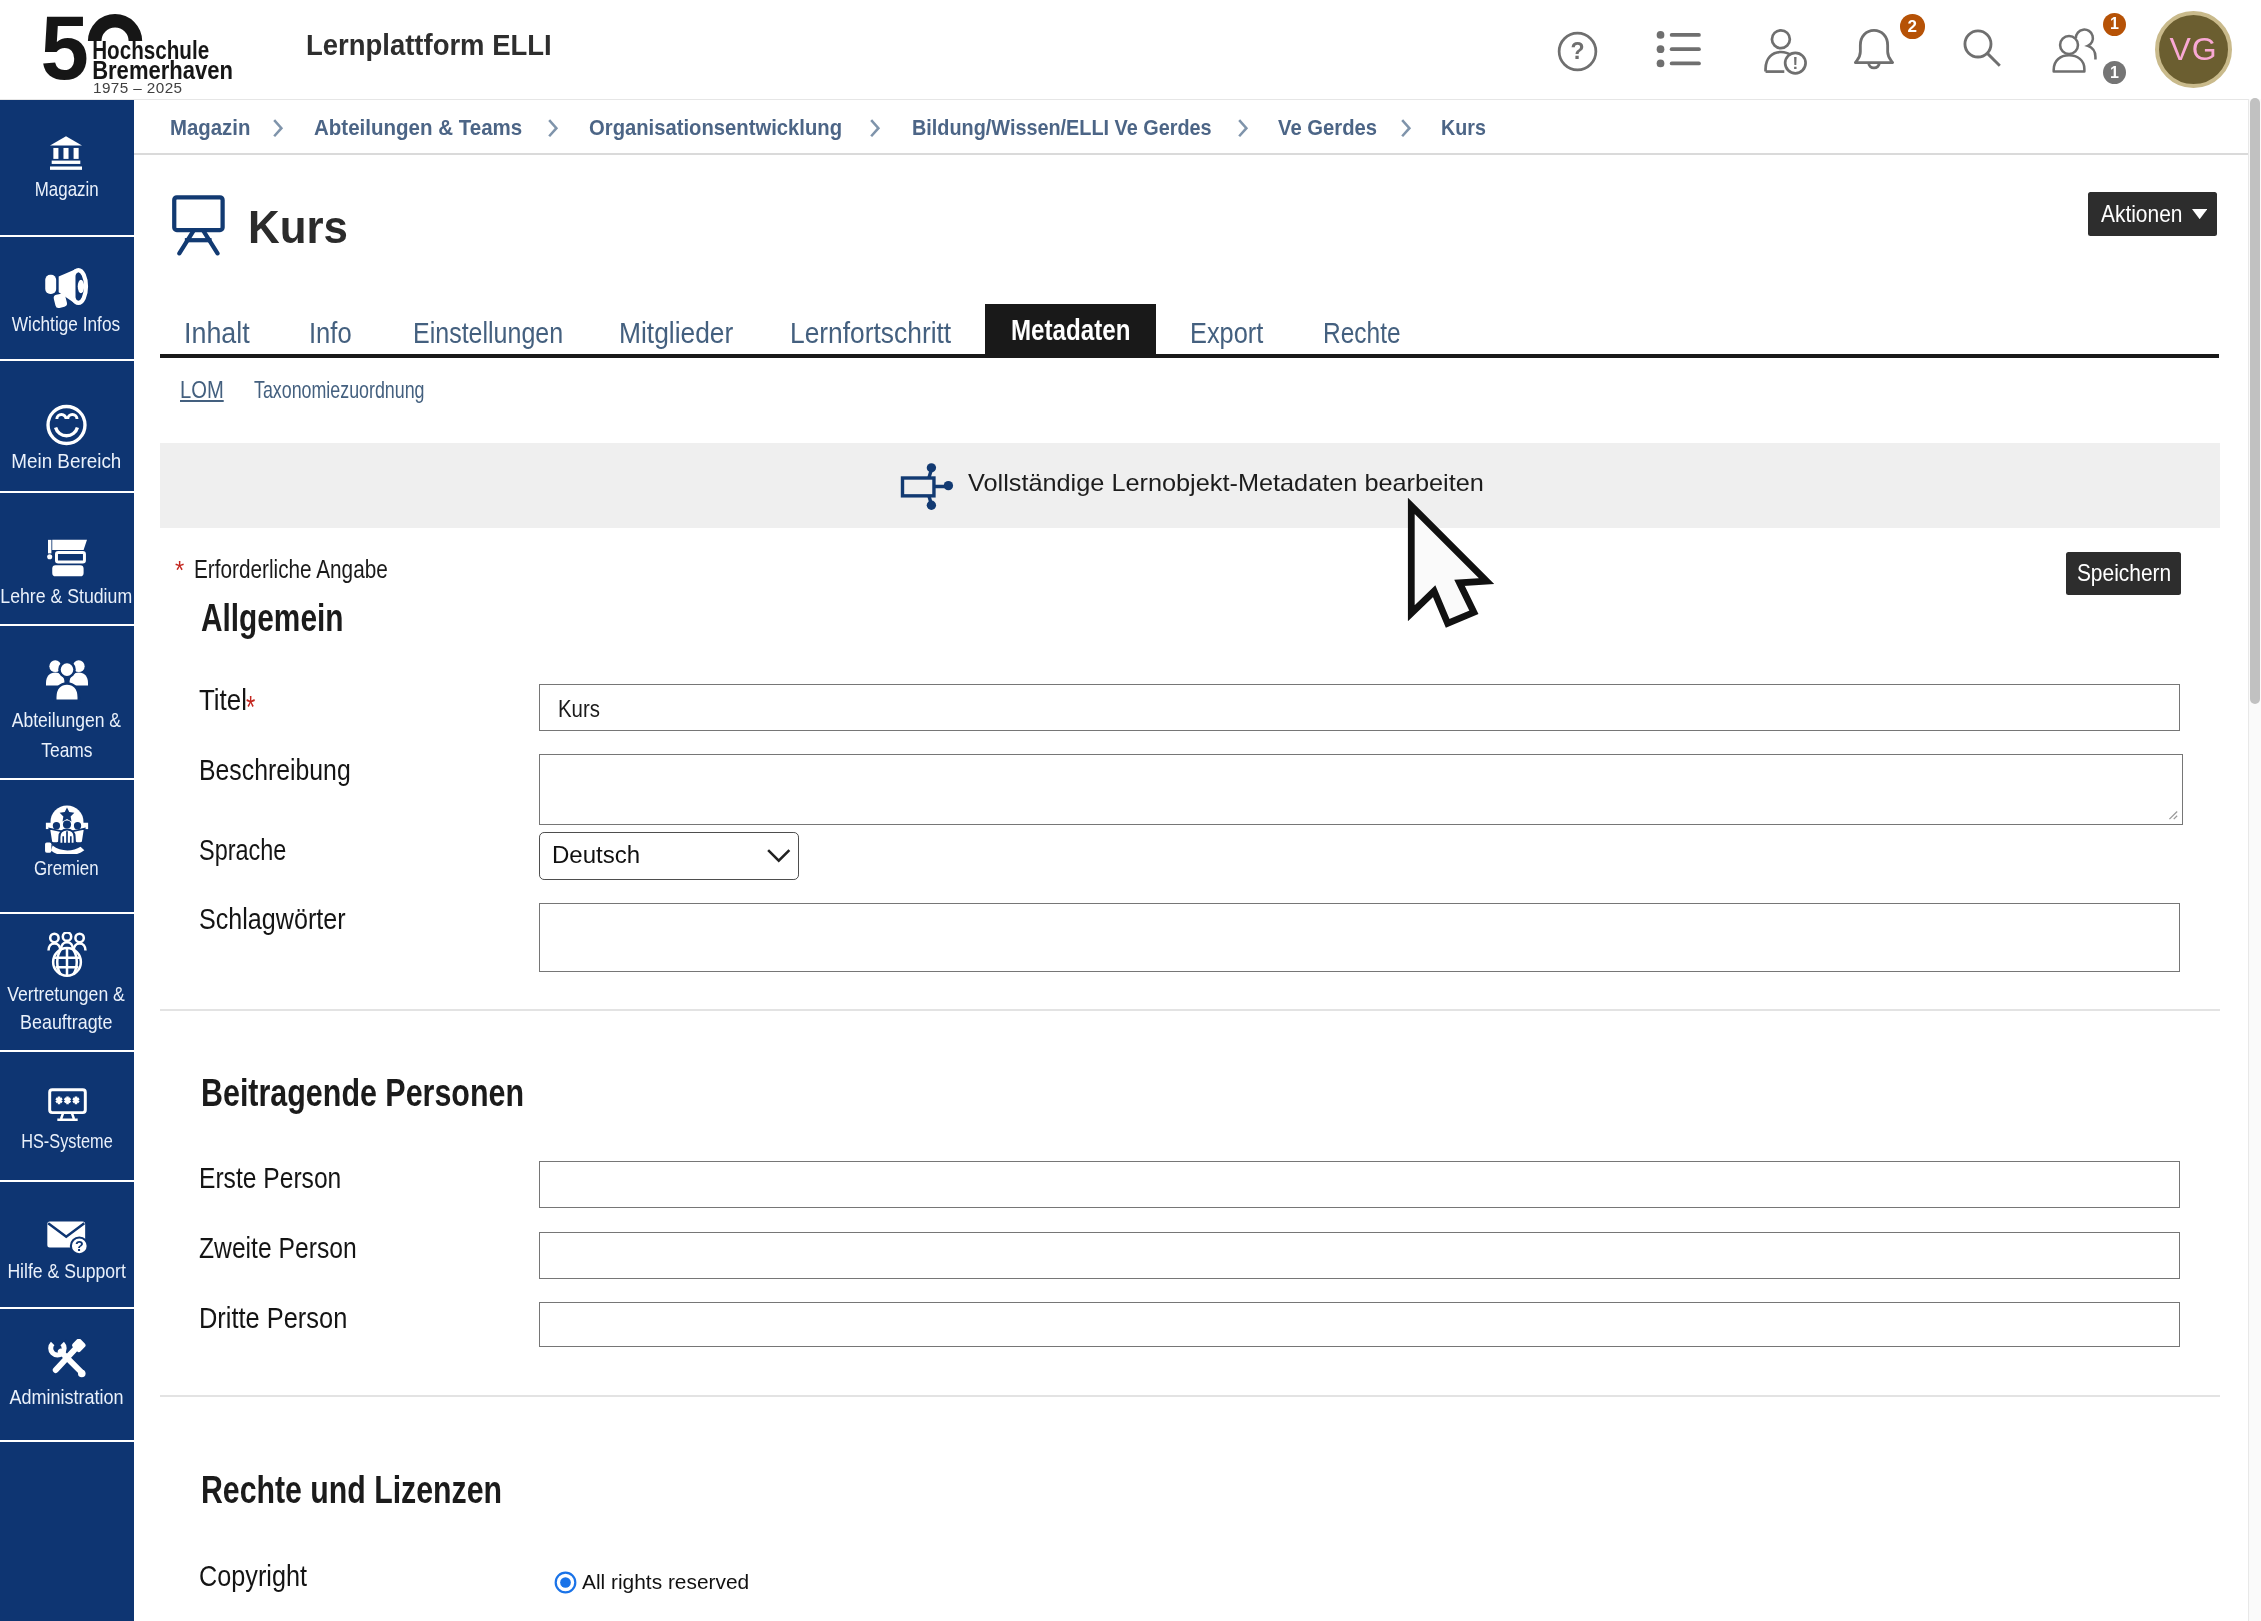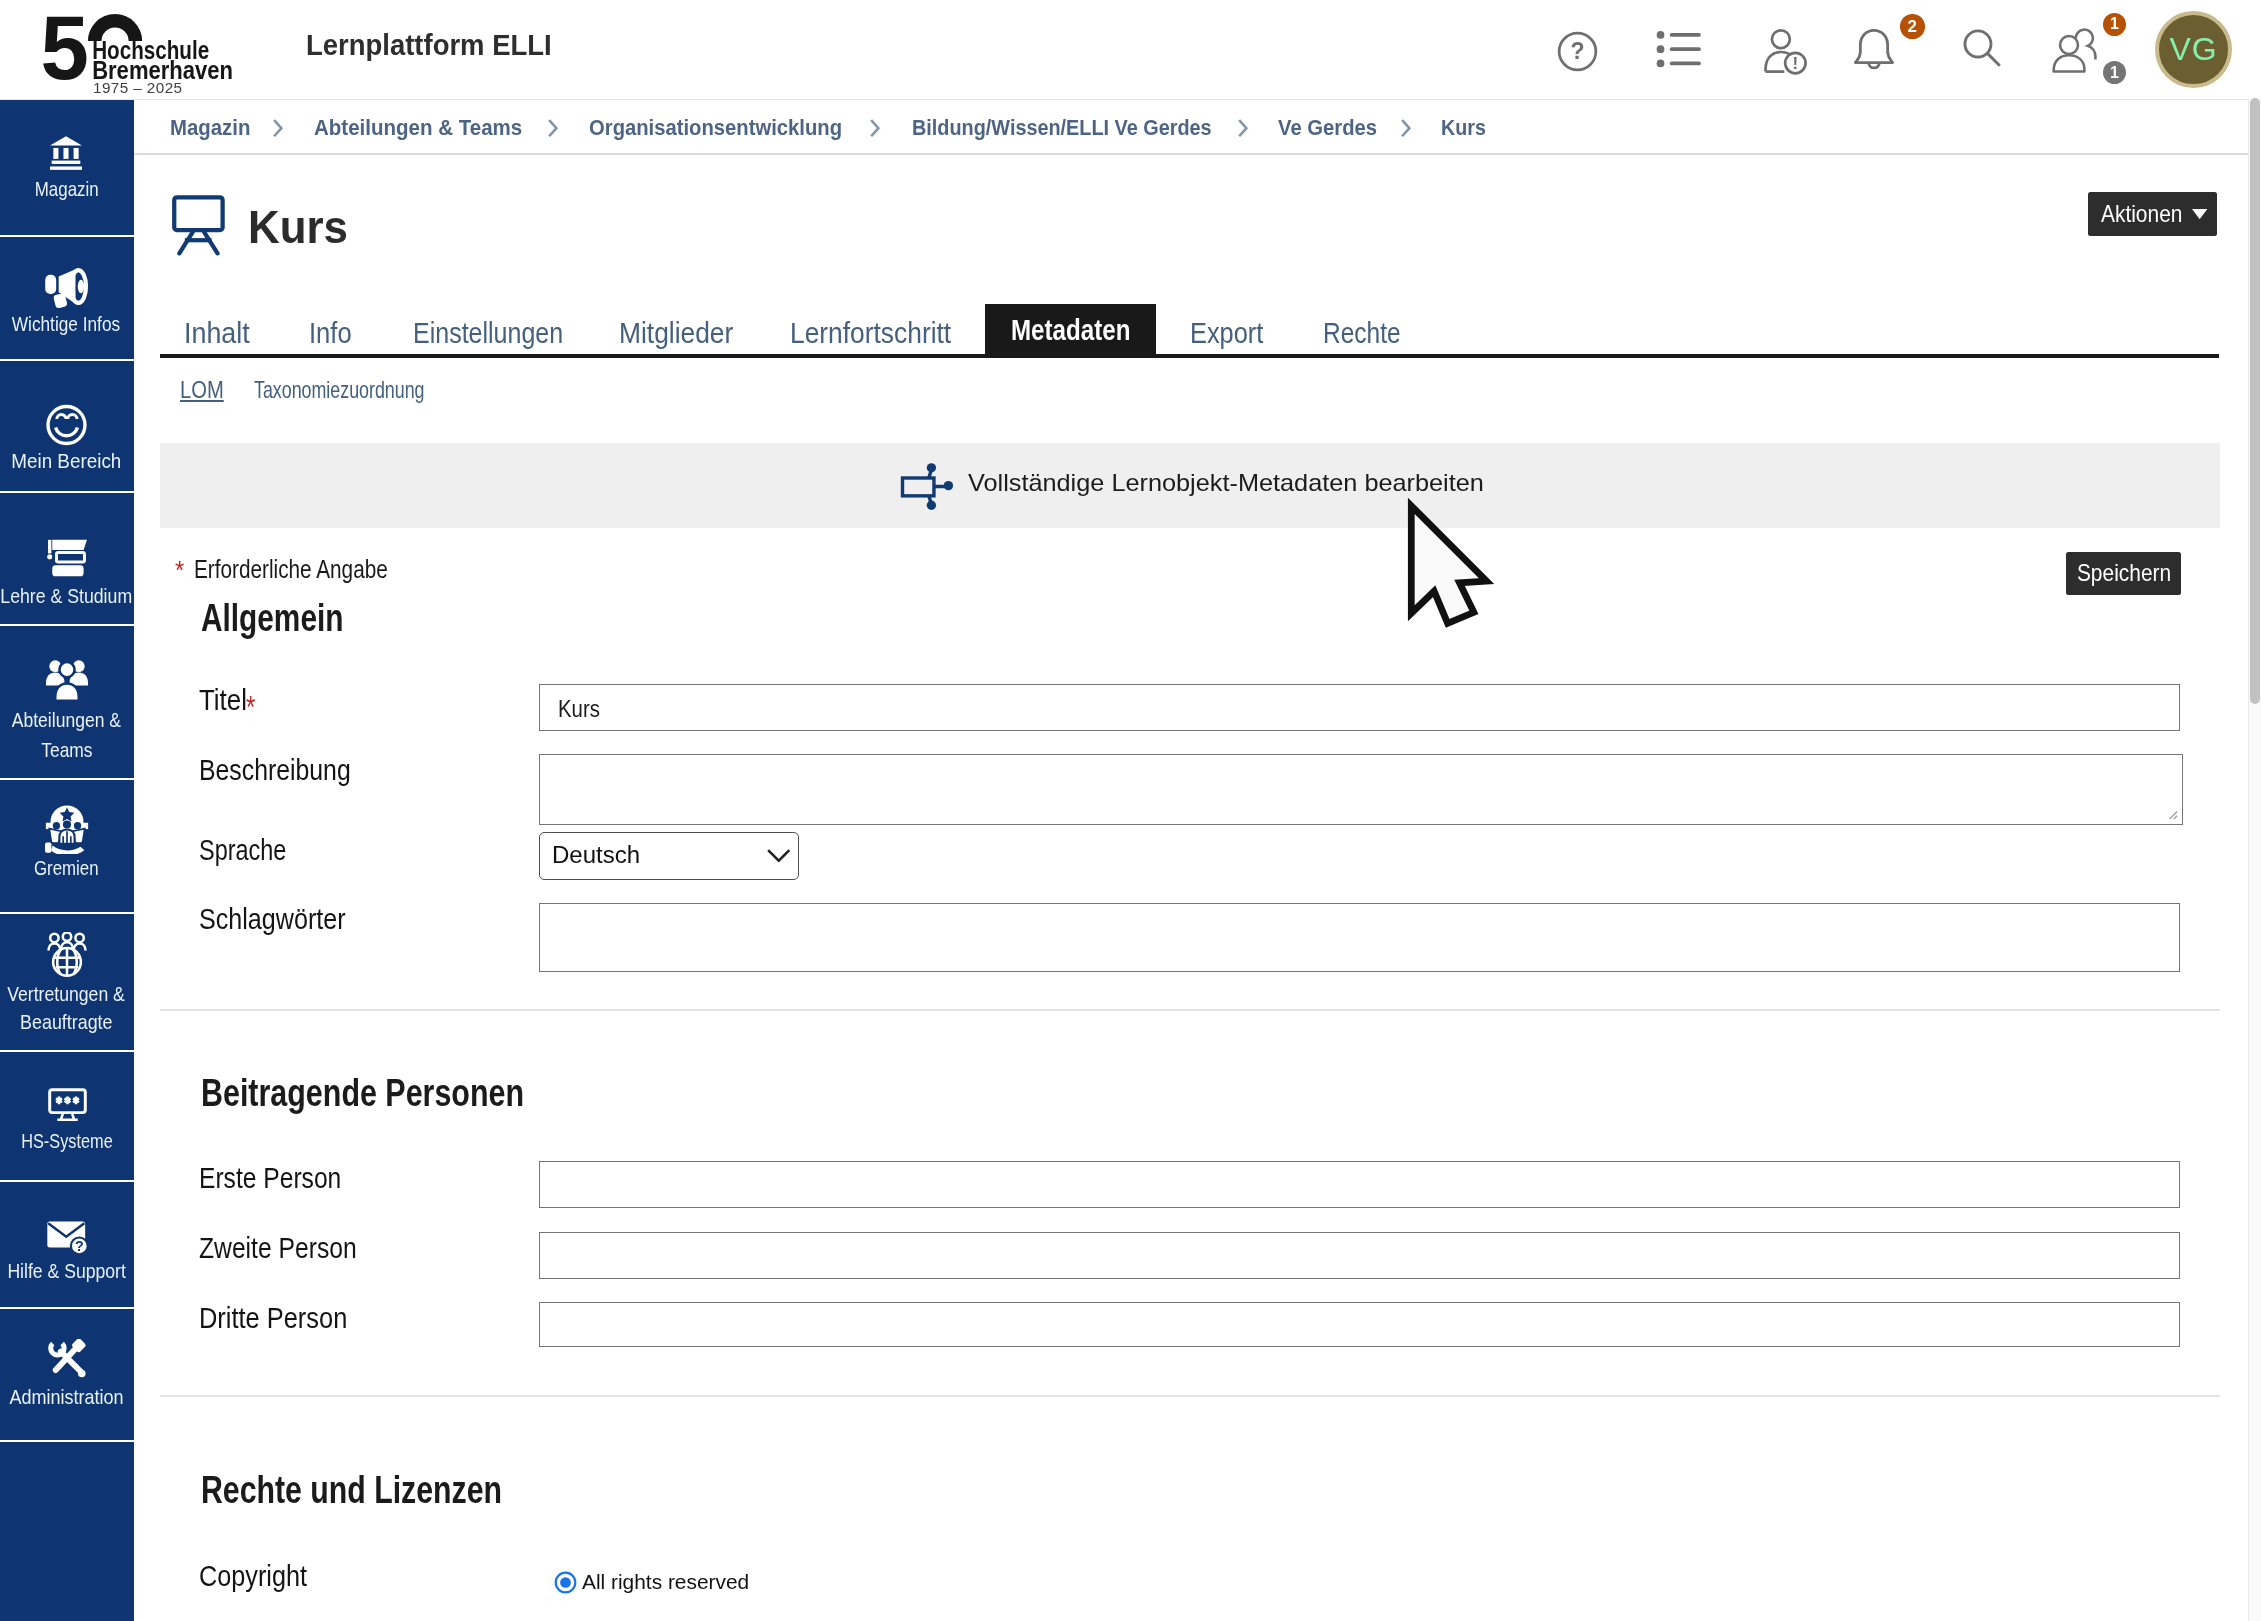--- a/index.html
+++ b/index.html
@@ -38,21 +38,21 @@
 </svg>
 <svg class="a" style="left:1962px;top:28px;" width="42" height="42" viewBox="0 0 50 50" fill="none" stroke="#6f6f6f" stroke-width="3.4">
   <circle cx="19" cy="19" r="15.5"></circle>
   <line x1="30.5" y1="30.5" x2="45" y2="45"></line>
 </svg>
 <svg class="a" style="left:2052px;top:27px;" width="46" height="48" viewBox="0 0 54 56" fill="none" stroke="#6f6f6f" stroke-width="3">
   <path d="M28 13 a10 10 0 1 1 14 9 c6 2 9 7 9 13 v3"></path>
   <circle cx="20" cy="21" r="10.5" fill="#fff"></circle>
   <path d="M2 52 v-2 c0 -11 8 -17 18 -17 c10 0 18 6 18 16 v3 z" fill="#fff" stroke-linejoin="round"></path>
 </svg>
-<div class="a" style="left:2155px;top:11px;width:77px;height:77px;border-radius:50%;background:#6b5e30;border:4.2px solid #c9ba8b;box-sizing:border-box;display:flex;align-items:center;justify-content:center;color:#86efac;font-size:32px;letter-spacing:0.8px;">VG</div>
+<div class="a" style="left:2155px;top:11px;width:77px;height:77px;border-radius:50%;background:#6b5e30;border:4.2px solid #c9ba8b;box-sizing:border-box;display:flex;align-items:center;justify-content:center;color:#f9a8d4;font-size:32px;letter-spacing:0.8px;">VG</div>
 <div class="a" style="left:1900px;top:14.4px;width:24.6px;height:24.6px;border-radius:50%;background:#b65206;color:#fff;font-weight:bold;font-size:17px;display:flex;align-items:center;justify-content:center;">2</div>
 <div class="a" style="left:2103px;top:12.7px;width:23px;height:23px;border-radius:50%;background:#b65206;color:#fff;font-weight:bold;font-size:16px;display:flex;align-items:center;justify-content:center;">1</div>
 <div class="a" style="left:2103px;top:61px;width:23px;height:23px;border-radius:50%;background:#757575;color:#fff;font-weight:bold;font-size:16px;display:flex;align-items:center;justify-content:center;">1</div>
 <div class="a" style="left:0;top:100px;width:134px;height:1521px;background:#0e3572;"></div>
 <div class="a" style="left:0;top:235px;width:134px;height:1.7px;background:#fff;"></div>
 <div class="a" style="left:0;top:359px;width:134px;height:1.7px;background:#fff;"></div>
 <div class="a" style="left:0;top:491px;width:134px;height:1.7px;background:#fff;"></div>
 <div class="a" style="left:0;top:624px;width:134px;height:1.7px;background:#fff;"></div>
 <div class="a" style="left:0;top:778px;width:134px;height:1.7px;background:#fff;"></div>
 <div class="a" style="left:0;top:912px;width:134px;height:1.7px;background:#fff;"></div>

